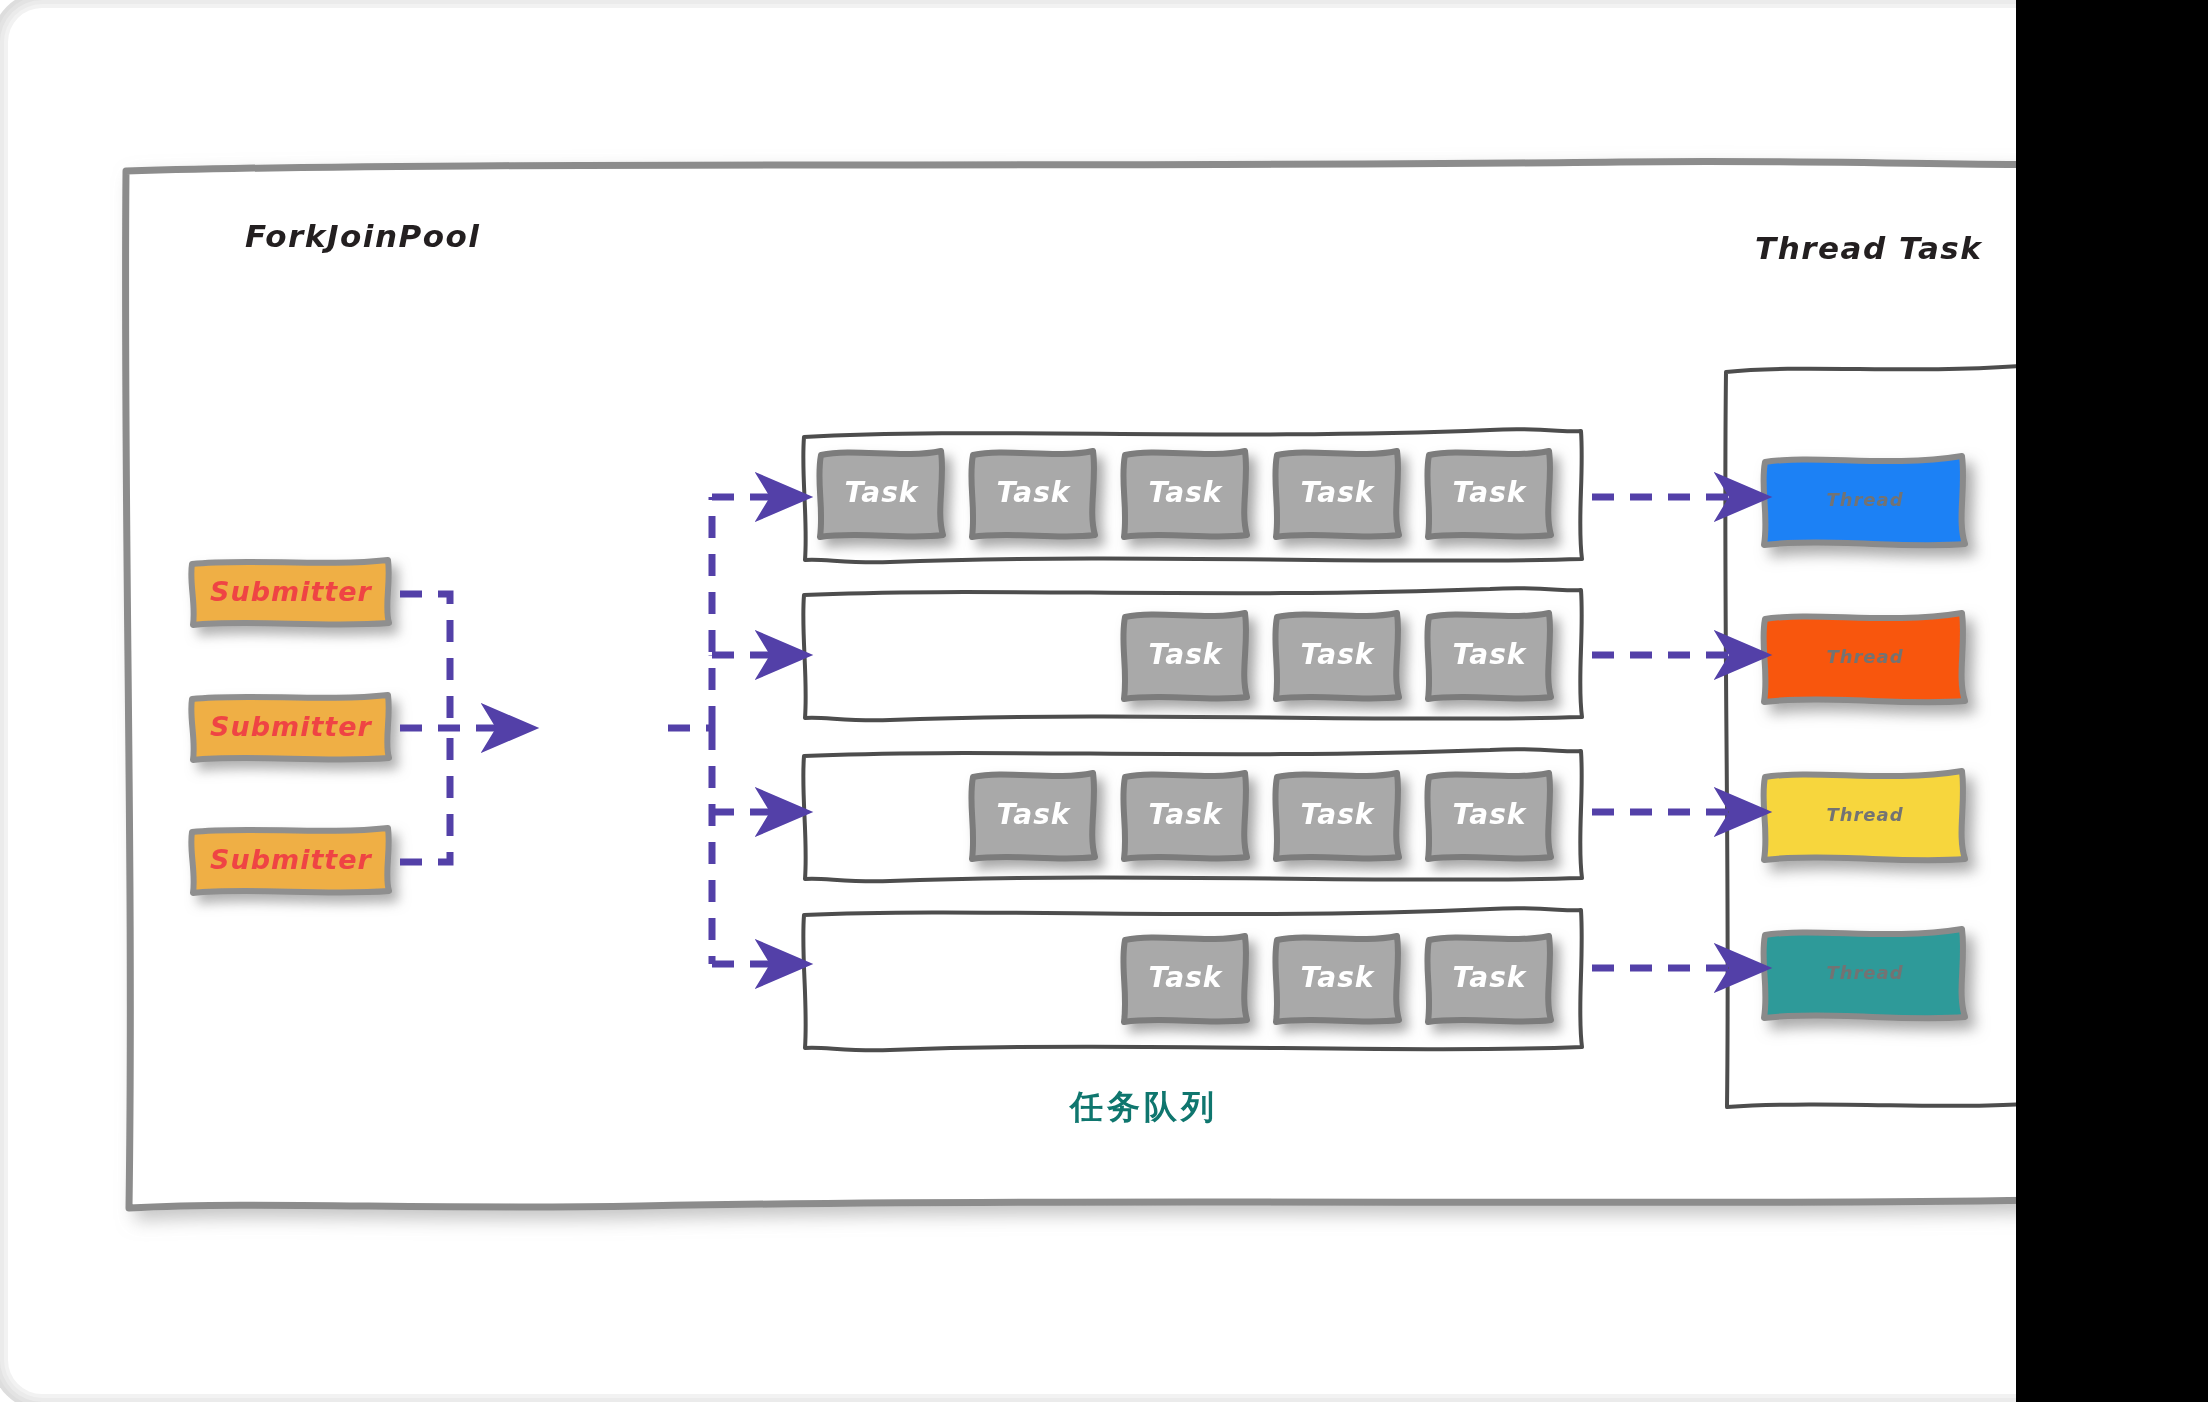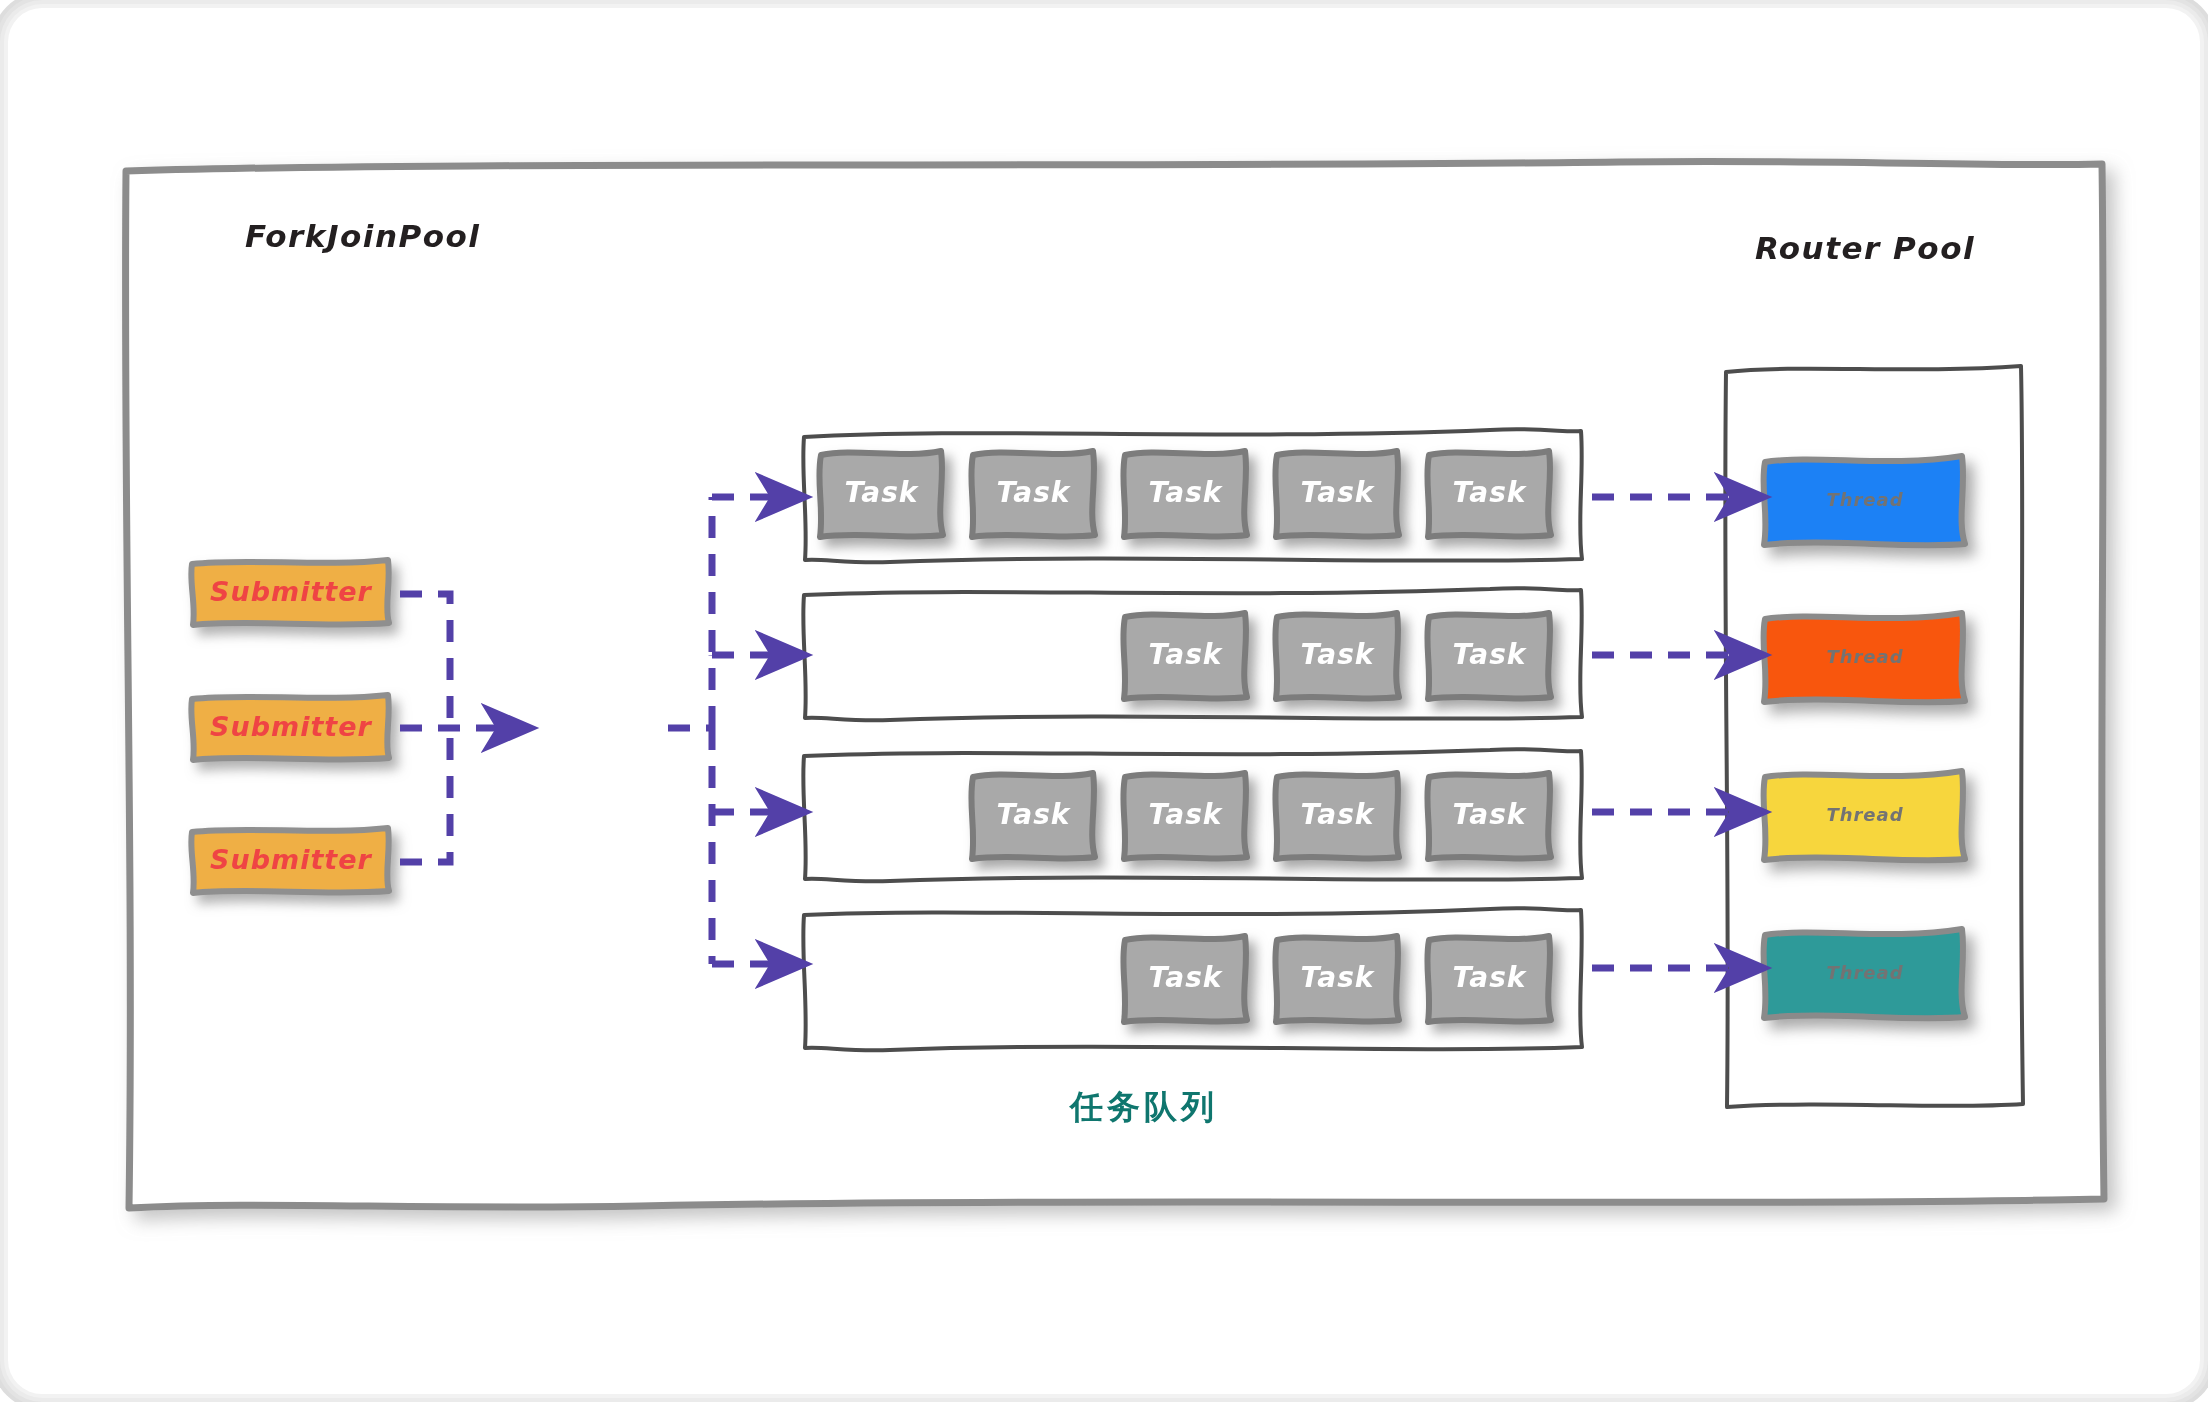--- a/index.html
+++ b/index.html
@@ -2,21 +2,21 @@
 <html><head>
 <meta charset="utf-8">
 <style>
   html, body {
     margin: 0;
     padding: 0;
     background: #000000;
   }
   #canvas {
     position: relative;
-    width: 2208px;
+    width: 2016px;
     height: 1402px;
     background: #ffffff;
     overflow: hidden;
     font-family: "DejaVu Sans", sans-serif;
   }
 
   
   #page-frame {
     position: absolute;
     left: 8px; top: 8px;
@@ -128,21 +128,21 @@
         </filter>
       </defs>
       <path d="M6,16 C330,6 980,13 1500,7 C1700,4 1870,12 1982,9
                C1986,300 1978,620 1984,1044
                C1600,1052 980,1042 520,1051 C300,1055 140,1046 9,1053
                C14,700 3,360 6,16 Z" fill="#ffffff" stroke="#8c8c8c" stroke-width="7" stroke-linejoin="round" filter="url(#softshadow)"></path>
     </svg>
   </div>
 
   <div class="label-hand" id="fjp-label">ForkJoinPool</div>
-  <div class="label-hand" id="tp-label">Router Pool</div>
+  <div class="label-hand" id="tp-label">Thread Task</div>
   <div class="label-hand" id="queue-caption">任务队列</div>
 
   <div id="tp-box">
     <svg class="sketch-svg" viewBox="0 0 306 752" preserveAspectRatio="none">
       <path d="M5,12 C80,4 190,14 300,6 C304,200 297,430 302,744
                C220,750 110,740 6,747 C9,500 2,260 5,12 Z" fill="#ffffff" stroke="#4d4d4d" stroke-width="4" stroke-linejoin="round"></path>
     </svg>
   </div>
 
   <div class="node submitter" style="left:185px; top:555px;">

